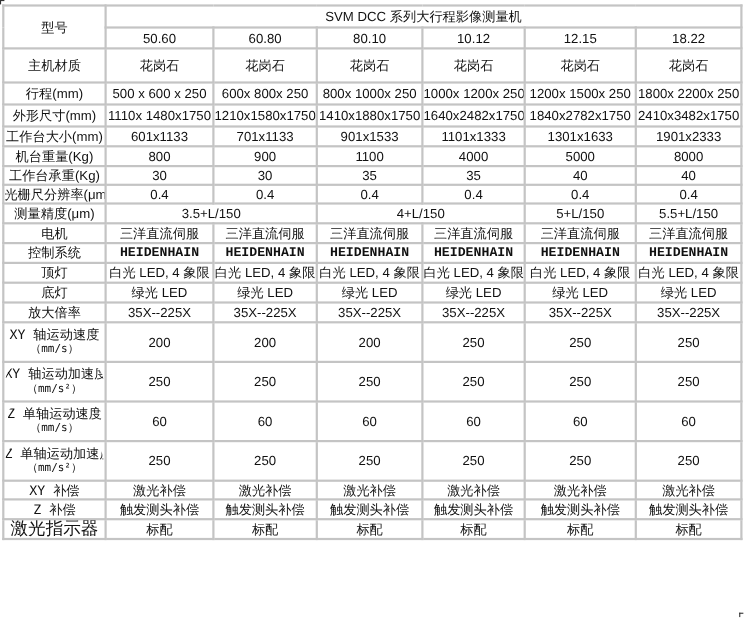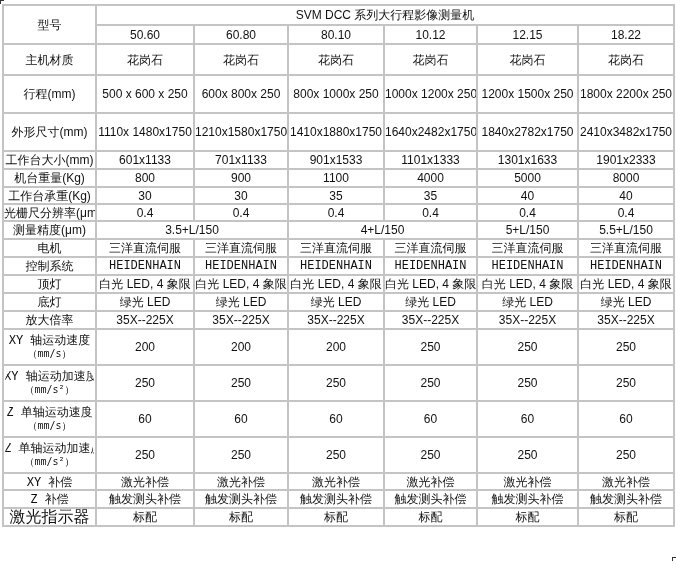--- a/index.html
+++ b/index.html
@@ -4,28 +4,28 @@
 <style>
   html, body { margin: 0; padding: 0; background: #ffffff; }
   body { width: 676px; height: 571px; position: relative; overflow: hidden; font-family: "Liberation Sans", "DejaVu Sans", sans-serif; color: #111; }
   .corner-tl { position: absolute; left: 0; top: 0; width: 3px; height: 3px; border-left: 1px solid #333; border-top: 1px solid #333; }
   .corner-br { position: absolute; left: 672px; top: 557px; width: 3px; height: 3px; border-left: 1px solid #333; border-top: 1px solid #333; }
   table.spec { position: absolute; left: 2px; top: 4px; border-collapse: collapse; table-layout: fixed; width: 671px; }
   table.spec td { border: 2px solid #c4c4c4; text-align: center; vertical-align: middle; padding: 0; font-size: 12px; line-height: 14px; white-space: nowrap; overflow: hidden; }
   td.lbl { font-size: 13px; }
   td.lbl-small { font-size: 11px; line-height: 19px; font-family: "DejaVu Sans Mono", "Liberation Mono", monospace; border-radius: 17px; }
   td.lbl-small .unit { font-size: 10px; }
-  td.mono { font-family: "Liberation Mono", "DejaVu Sans Mono", monospace; font-size: 10px; font-weight: normal; }
+  td.mono { font-family: "Liberation Mono", "DejaVu Sans Mono", monospace; font-size: 10px; font-weight: bold; }
   td.series-title { text-align: left; padding-left: 18px; }
   td.val { font-size: 12px; }
   td.cn { font-size: 12px; margin-left: 38px; }
   .h-row1 { height: 20px; }
   .h-row2 { height: 19px; margin-left: 23px; }
   .h21 { height: 31px; }
-  .h26 { height: 38px; }
+  .h26 { height: 20px; }
   .h18 { height: 17px; }
   .h20 { height: 18px; }
   .h37 { height: 36px; }
 </style>
 </head>
 <body>
 
 <div class="corner-tl"></div>
 <div class="corner-br"></div>
 

